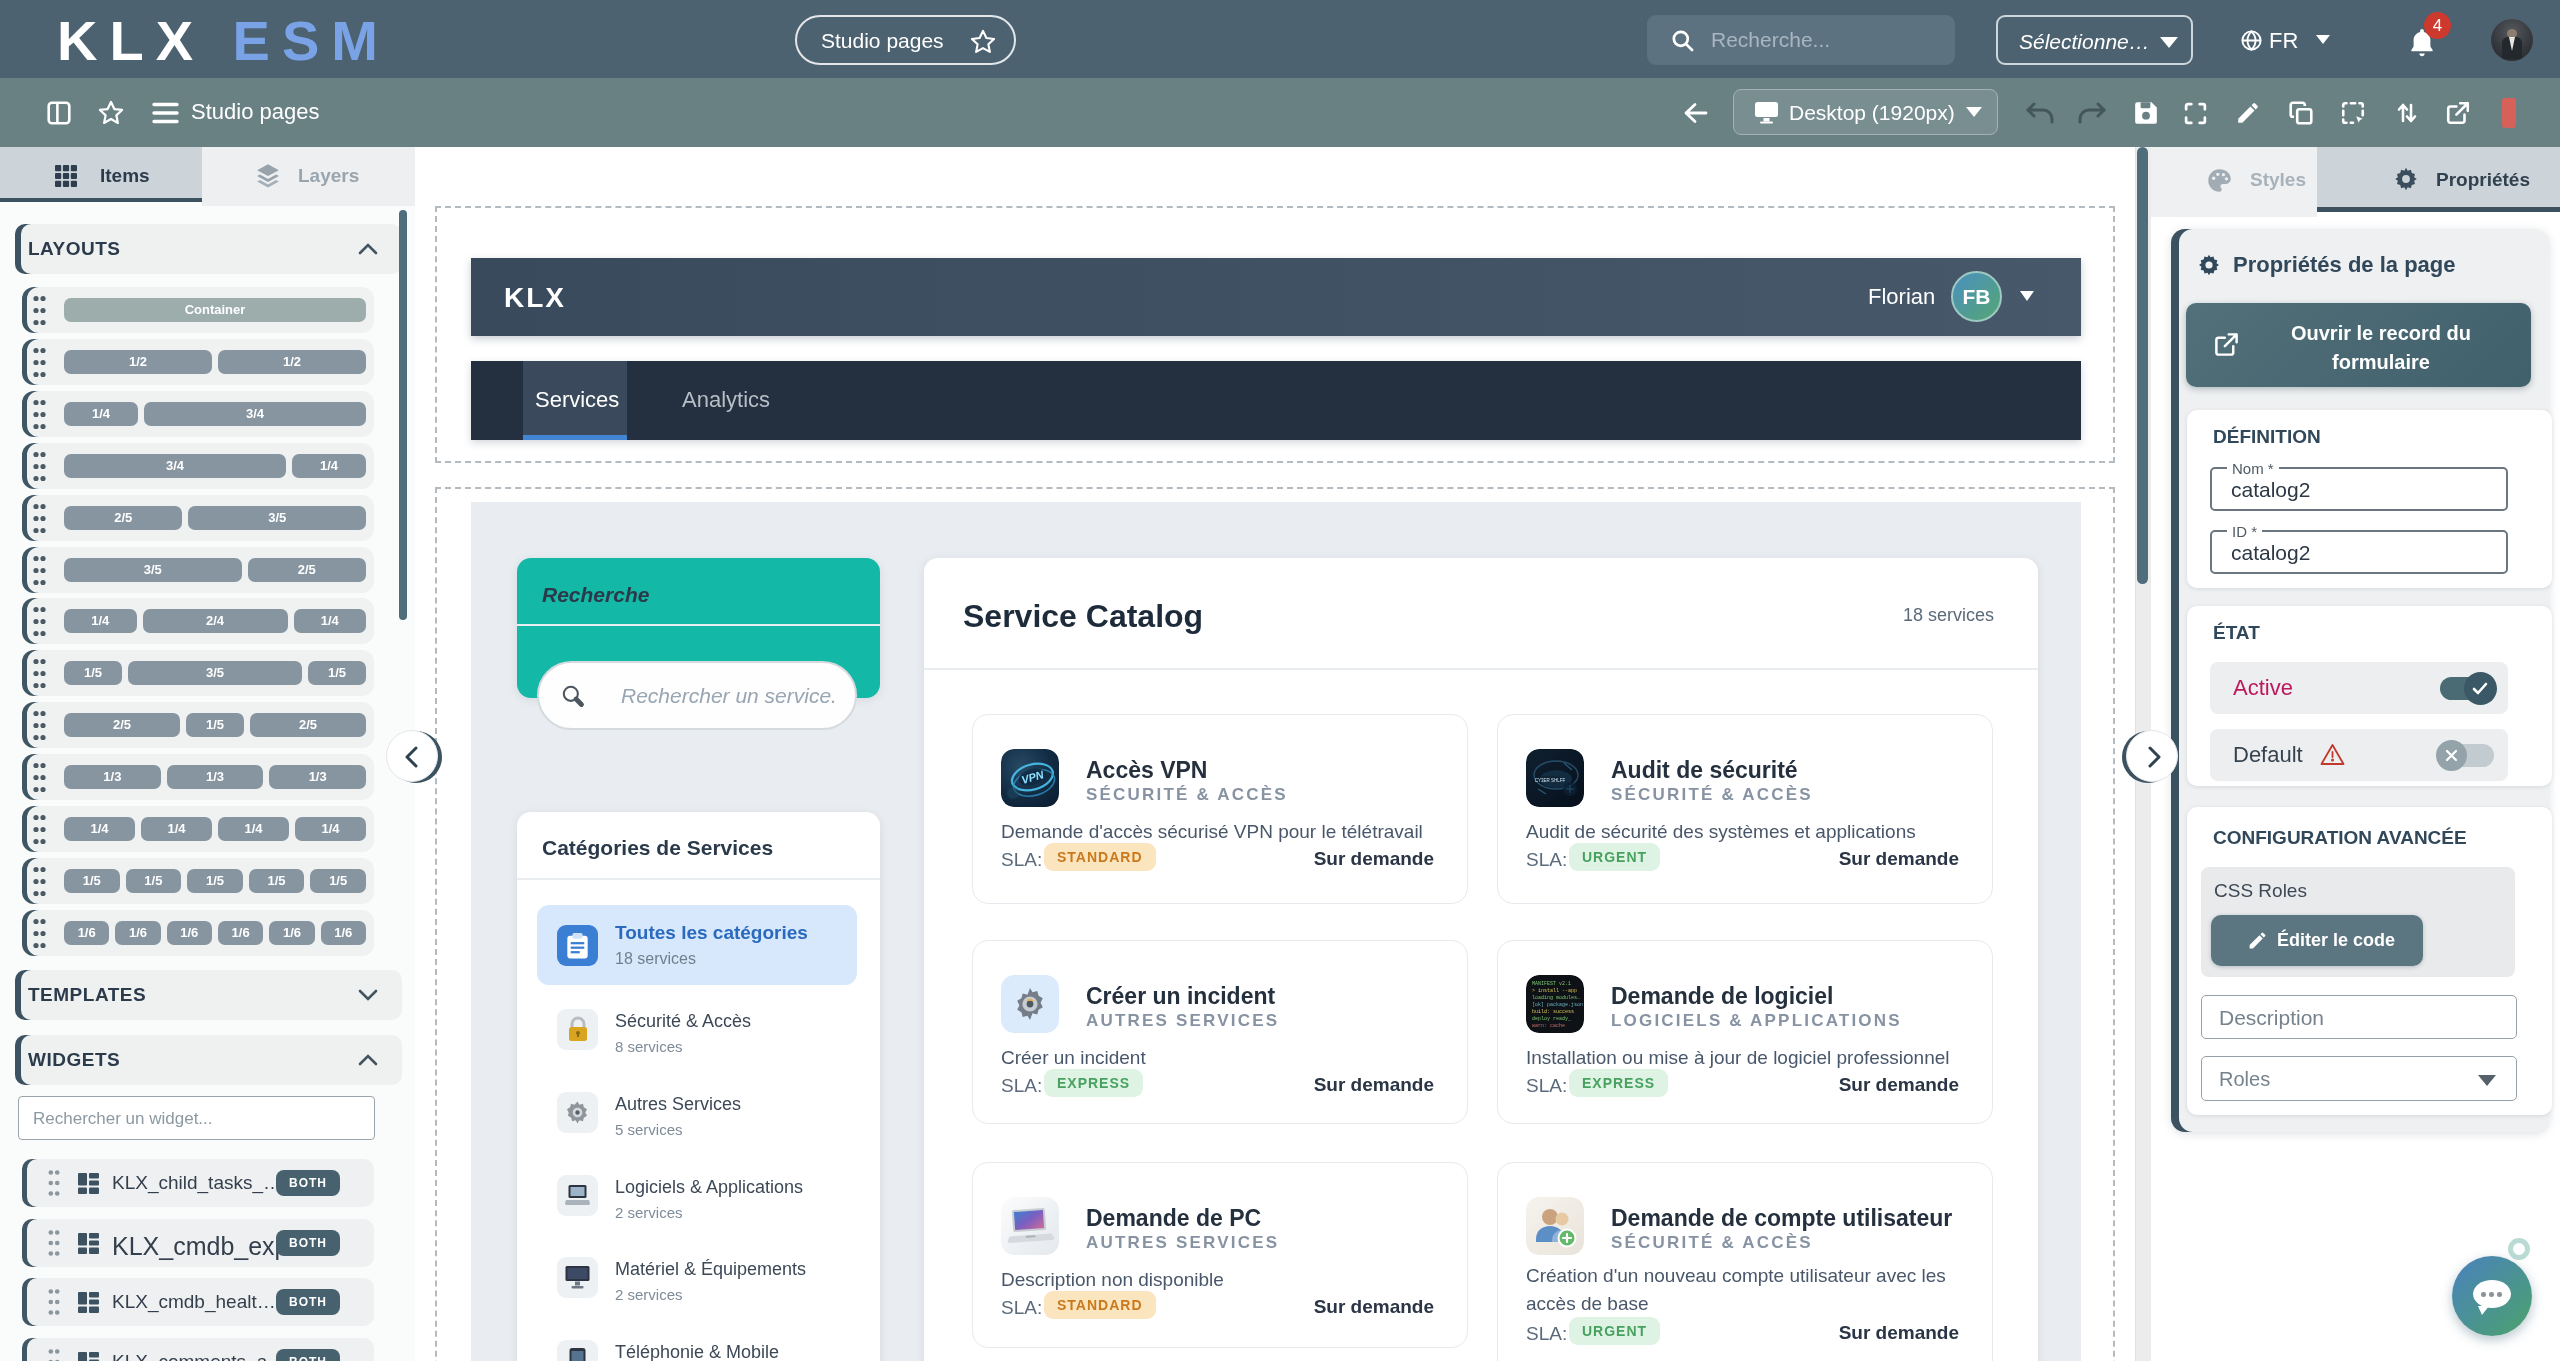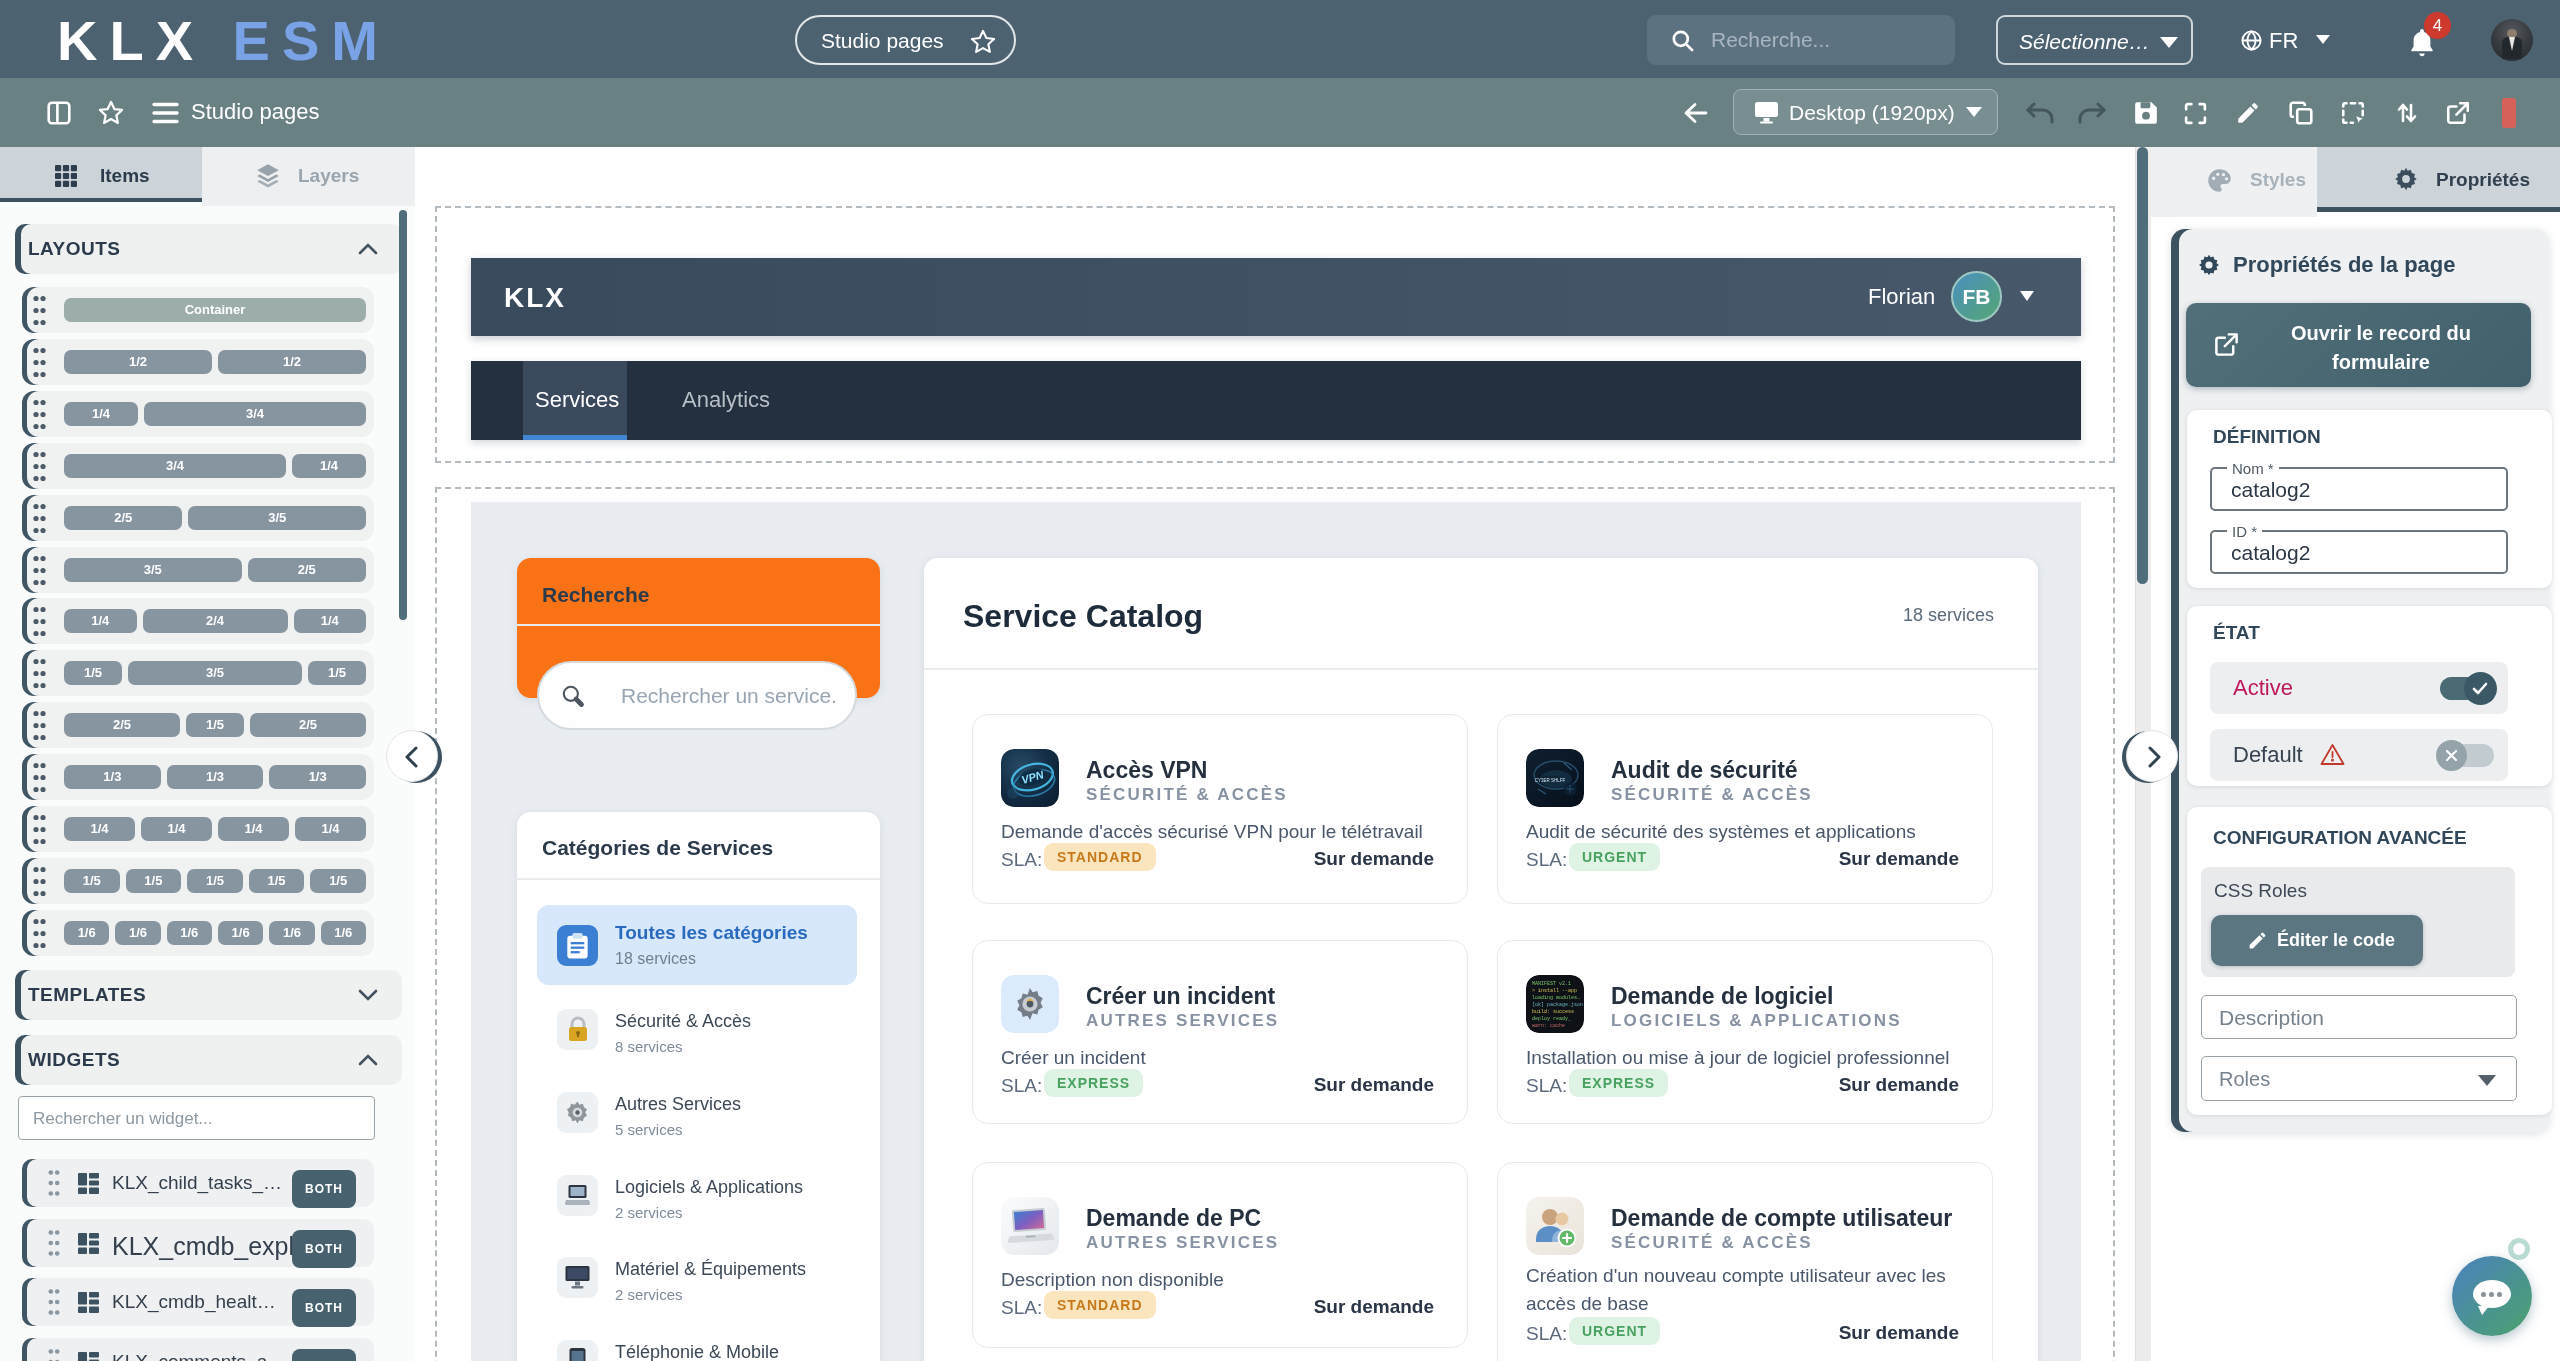--- a/index.html
+++ b/index.html
@@ -18,22 +18,22 @@
   .panelhead .pht { position:absolute; left:13px; top:14px; white-space:nowrap; font-size:19px; font-weight:bold;
      color:#2b3b4b; letter-spacing:.5px; }
   .lrow { left:22px; width:352px; height:46px; background:#f0f1f1; border-radius:12px;
      box-shadow:inset 5px 0 0 #3f5665; }
   .chips { position:absolute; left:42px; right:8px; top:11px; height:24px; display:flex; gap:6px; }
   .chip { background:#8795a1; border-radius:7px; color:#fff; font-size:13px; font-weight:bold;
      text-align:center; line-height:24px; }
   .dots6 { position:absolute; left:11px; top:7px; }
   .wrow { left:22px; width:352px; height:48px; background:#eff0f1; border-radius:10px;
      box-shadow:inset 5px 0 0 #3f5665; }
-  .both { position:absolute; right:18px; top:11px; background:#47616e; color:#fff;
-     font-size:12px; font-weight:bold; letter-spacing:1px; padding:12px 13px; border-radius:8px; }
+  .both { position:absolute; right:34px; top:11px; background:#47616e; color:#fff;
+     font-size:12px; font-weight:bold; letter-spacing:1px; padding:6px 13px; border-radius:8px; }
   
   #canvas { left:415px; top:147px; width:1720px; height:1214px; background:#fff; }
   .dashbox { border:2px dashed #b3bac0; }
   
   #rsb { left:2151px; top:147px; width:409px; height:1214px; background:#fff; }
   .rcard { left:16px; width:365px; background:#fff; border-radius:10px;text-align:right; }
   .rcardtitle { position:absolute; left:26px; font-size:19px; font-weight:bold; color:#31475a; white-space:nowrap; }
   .minput { position:absolute; left:23px; width:298px; height:44px; border:2px solid #6b7680;
      border-radius:5px; background:#fff; }
   .minput .lbl { position:absolute; left:15px; top:-9px; background:#fff; padding:0 5px;
@@ -482,21 +482,21 @@
   <div class="abs" style="left:56px;top:214px;width:1610px;height:79px;background:#24303f;box-shadow:0 3px 8px rgba(40,60,80,.2);">
     <div class="abs" style="left:52px;top:0;width:104px;height:74px;background:#3a495c;"></div>
     <div class="abs" style="left:52px;top:74px;width:104px;height:5px;background:#4285d2;"></div>
     <span class="abs" style="left:64px;top:26px;font-size:22px;color:#fff;">Services</span>
     <span class="abs" style="left:211px;top:26px;font-size:22px;color:#b6bec6;">Analytics</span>
   </div>
 
   <div class="abs dashbox" style="left:20px;top:340px;width:1680px;height:920px;"></div>
   <div class="abs" style="left:56px;top:355px;width:1610px;height:880px;background:#e9edf1;"></div>
 
-  <div class="abs" style="left:102px;top:411px;width:363px;height:140px;background:#f97316;border-radius:14px;box-shadow:0 2px 8px rgba(120,130,145,.18);">
+  <div class="abs" style="left:102px;top:411px;width:363px;height:140px;background:#14b8a6;border-radius:14px;box-shadow:0 2px 8px rgba(120,130,145,.18);font-style:italic;">
     <span class="abs" style="left:25px;top:25px;font-size:21px;font-weight:bold;color:#2b3a4a;">Recherche</span>
     <div class="abs" style="left:0;top:66px;width:363px;height:1.5px;background:#e9edf0;"></div>
     <div class="abs" style="left:20px;top:103px;width:320px;height:69px;border:2.5px solid #d5dade;border-radius:35px;background:#fefefe;">
       <svg class="abs" style="left:21px;top:20px;" width="26" height="26" viewBox="0 0 24 24" fill="none" stroke="#4c5560" stroke-width="1.9" stroke-linecap="round">
           <circle cx="10" cy="10" r="6.5"></circle>
           <path d="M14.8 14.8l5 5" stroke-width="4.5"></path>
         </svg>
       <span class="abs" style="left:82px;top:21px;font-size:21px;color:#98a5b2;">Rechercher un service.</span>
     </div>
   </div>

